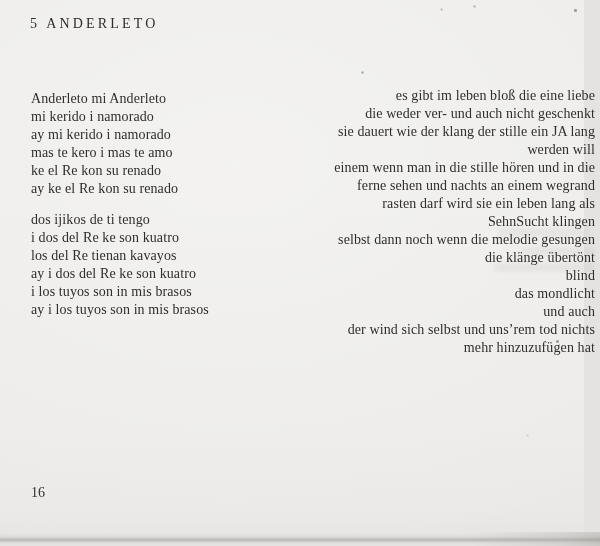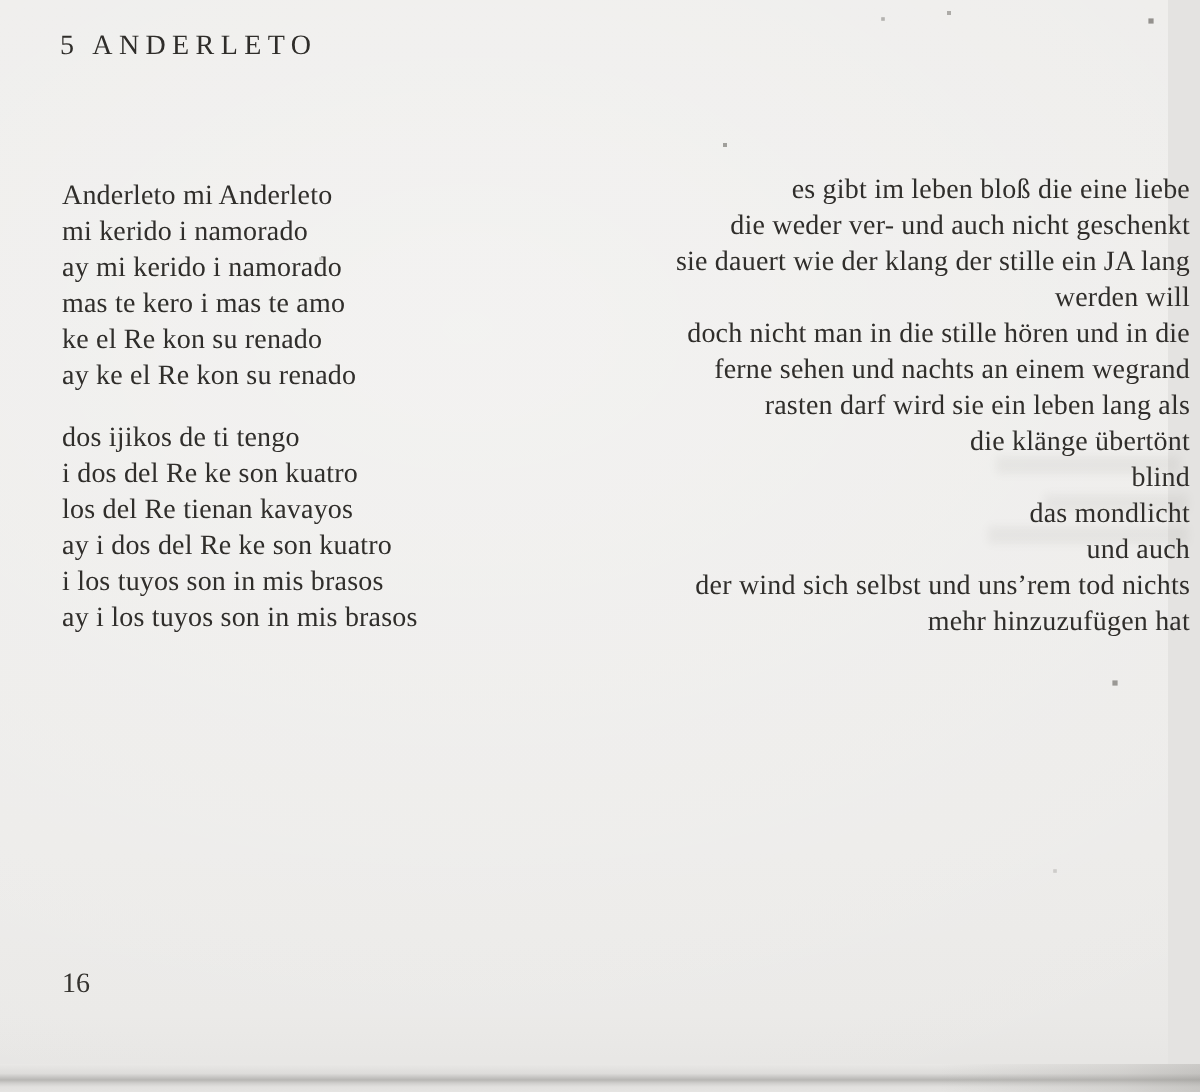--- a/index.html
+++ b/index.html
@@ -138,23 +138,25 @@
       <div class="poem-line">i los tuyos son in mis brasos</div>
       <div class="poem-line">ay i los tuyos son in mis brasos</div>
     </div>
   </div>
 
   <div class="col col-right">
     <div class="poem-line">es gibt im leben bloß die eine liebe</div>
     <div class="poem-line">die weder ver- und auch nicht geschenkt</div>
     <div class="poem-line">sie dauert wie der klang der stille ein JA lang</div>
     <div class="poem-line">werden will</div>
-    <div class="poem-line">doch nicht man in die stille hören und in die</div>
+    <div class="poem-line">einem wenn man in die stille hören und in die</div>
     <div class="poem-line">ferne sehen und nachts an einem wegrand</div>
     <div class="poem-line">rasten darf wird sie ein leben lang als</div>
+    <div class="poem-line">SehnSucht klingen</div>
+    <div class="poem-line">selbst dann noch wenn die melodie gesungen</div>
     <div class="poem-line">die klänge übertönt</div>
     <div class="poem-line">blind</div>
     <div class="poem-line">das mondlicht</div>
     <div class="poem-line">und auch</div>
     <div class="poem-line">der wind sich selbst und uns’rem tod nichts</div>
     <div class="poem-line">mehr hinzuzufügen hat</div>
   </div>
 
   <div class="page-number">16</div>
 

